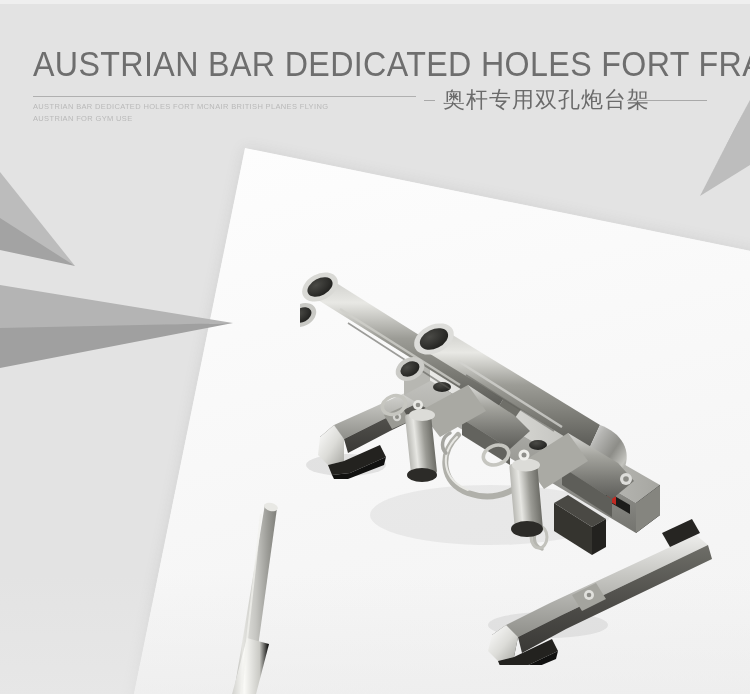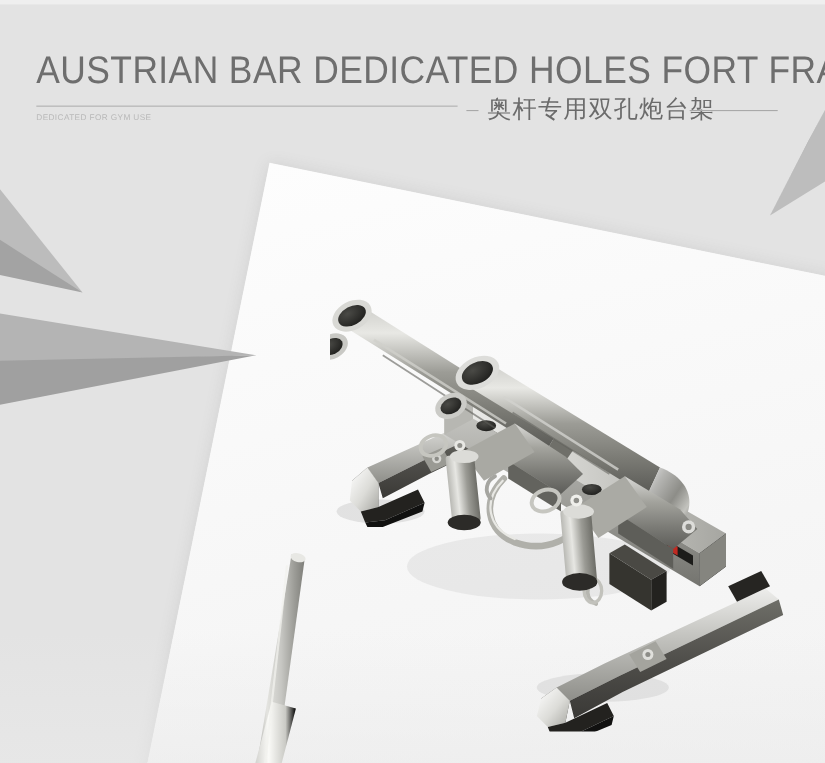--- a/index.html
+++ b/index.html
@@ -181,21 +181,22 @@
     <div class="title">AUSTRIAN BAR DEDICATED HOLES FORT FRAME</div>
 
     <div class="rule-left"></div>
     <div class="rule-dash"></div>
 
     <div class="subtitle-cn">奥杆专用双孔炮台架</div>
 
     <div class="rule-right"></div>
 
     <div class="taglines">
-      <div>DEDICATED FOR GYM USE</div>
+      <div>AUSTRIAN BAR DEDICATED HOLES FORT MCNAIR BRITISH PLANES FLYING</div>
+      <div>AUSTRIAN FOR GYM USE</div>
     </div>
   </div>
 
   <svg class="product" viewBox="0 0 450 400">
     <defs>
       <linearGradient id="steelA" x1="0" y1="0" x2="1" y2="1">
         <stop offset="0%" stop-color="#e6e6e6"></stop>
         <stop offset="25%" stop-color="#b5b5b2"></stop>
         <stop offset="55%" stop-color="#8d8d88"></stop>
         <stop offset="78%" stop-color="#c3c3be"></stop>

